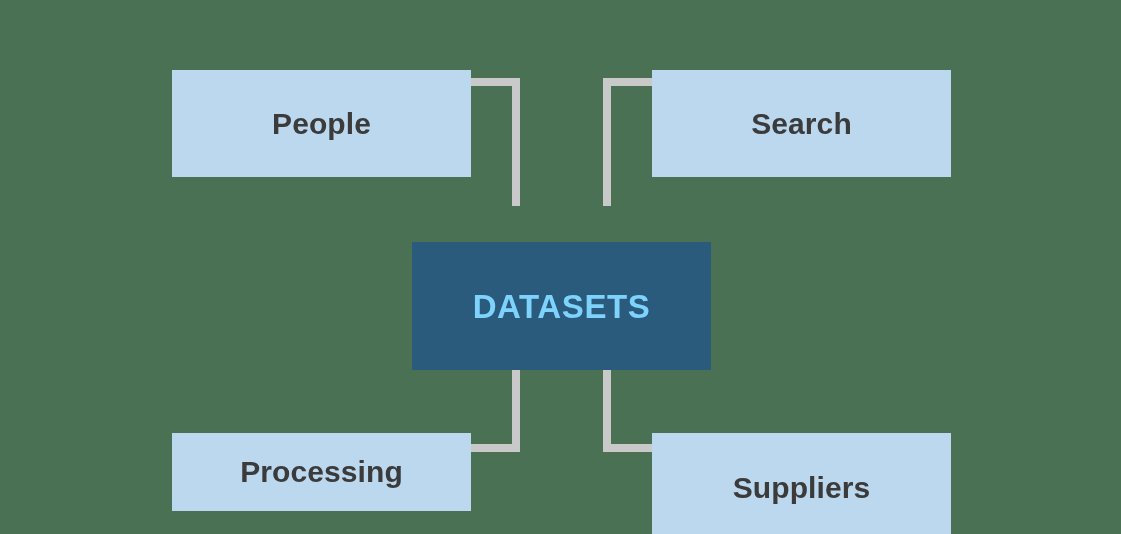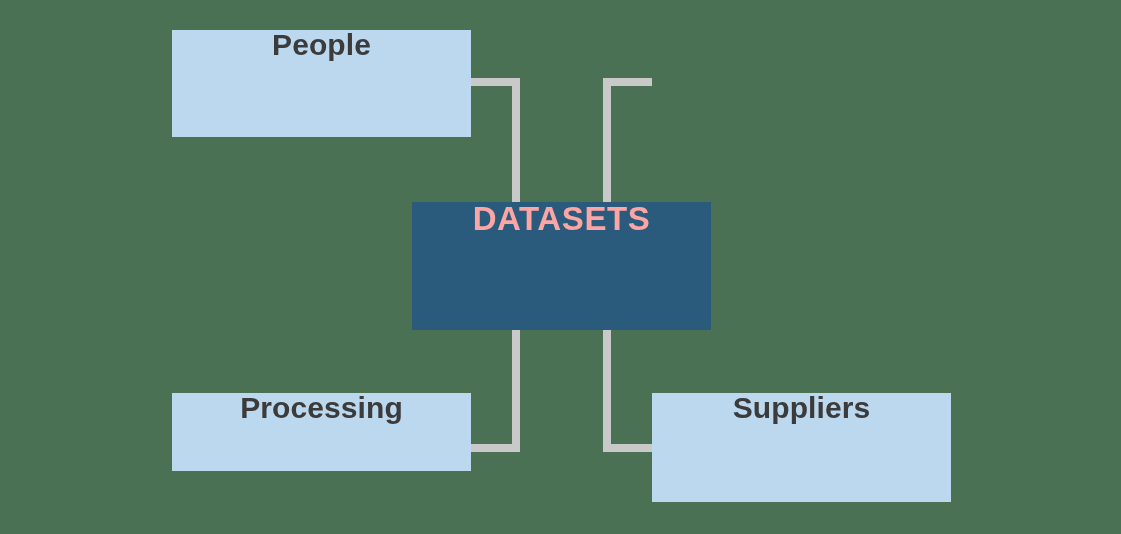--- a/index.html
+++ b/index.html
@@ -21,40 +21,41 @@
   .connector-layer {
     position: absolute;
     left: 0;
     top: 0;
     width: 1121px;
     height: 534px;
   }
   .node {
     position: absolute;
     display: flex;
-    align-items: flex-start;
+    align-items: center;
     justify-content: center;
     box-sizing: border-box;
     text-align: center;
+    margin-top: 40px;
   }
   .node-leaf {
     background: #bcd8ee;
   }
   .node-leaf .node-label {
     color: #3b3b3b;
     font-size: 30px;
     font-weight: bold;
     letter-spacing: 0.1px;
     line-height: 1;
   }
   .node-center {
     background: #2a5a7c;
   }
   .node-center .node-label {
-    color: #fca5a5;
+    color: #7dd3fc;
     font-size: 33px;
     font-weight: bold;
     letter-spacing: 0.6px;
     line-height: 1;
   }
   
   #node-people      { left: 172px; top: 30px;  width: 299px; height: 107px; }
   #node-search      { left: 652px; top: 30px;  width: 299px; height: 107px; }
   #node-processing  { left: 172px; top: 393px; width: 299px; height: 78px; }
   #node-suppliers   { left: 652px; top: 393px; width: 299px; height: 109px; }
@@ -71,20 +72,23 @@
       <path d="M 652 82 L 607 82 L 607 206"></path>
       <path d="M 471 448 L 516 448 L 516 326"></path>
       <path d="M 652 448 L 607 448 L 607 326"></path>
     </g>
   </svg>
 
   <div class="node node-leaf" id="node-people">
     <span class="node-label">People</span>
   </div>
 
+  <div class="node node-leaf" id="node-search">
+    <span class="node-label">Search</span>
+  </div>
 
   <div class="node node-leaf" id="node-processing">
     <span class="node-label">Processing</span>
   </div>
 
   <div class="node node-leaf" id="node-suppliers">
     <span class="node-label">Suppliers</span>
   </div>
 
   <div class="node node-center" id="node-datasets">

